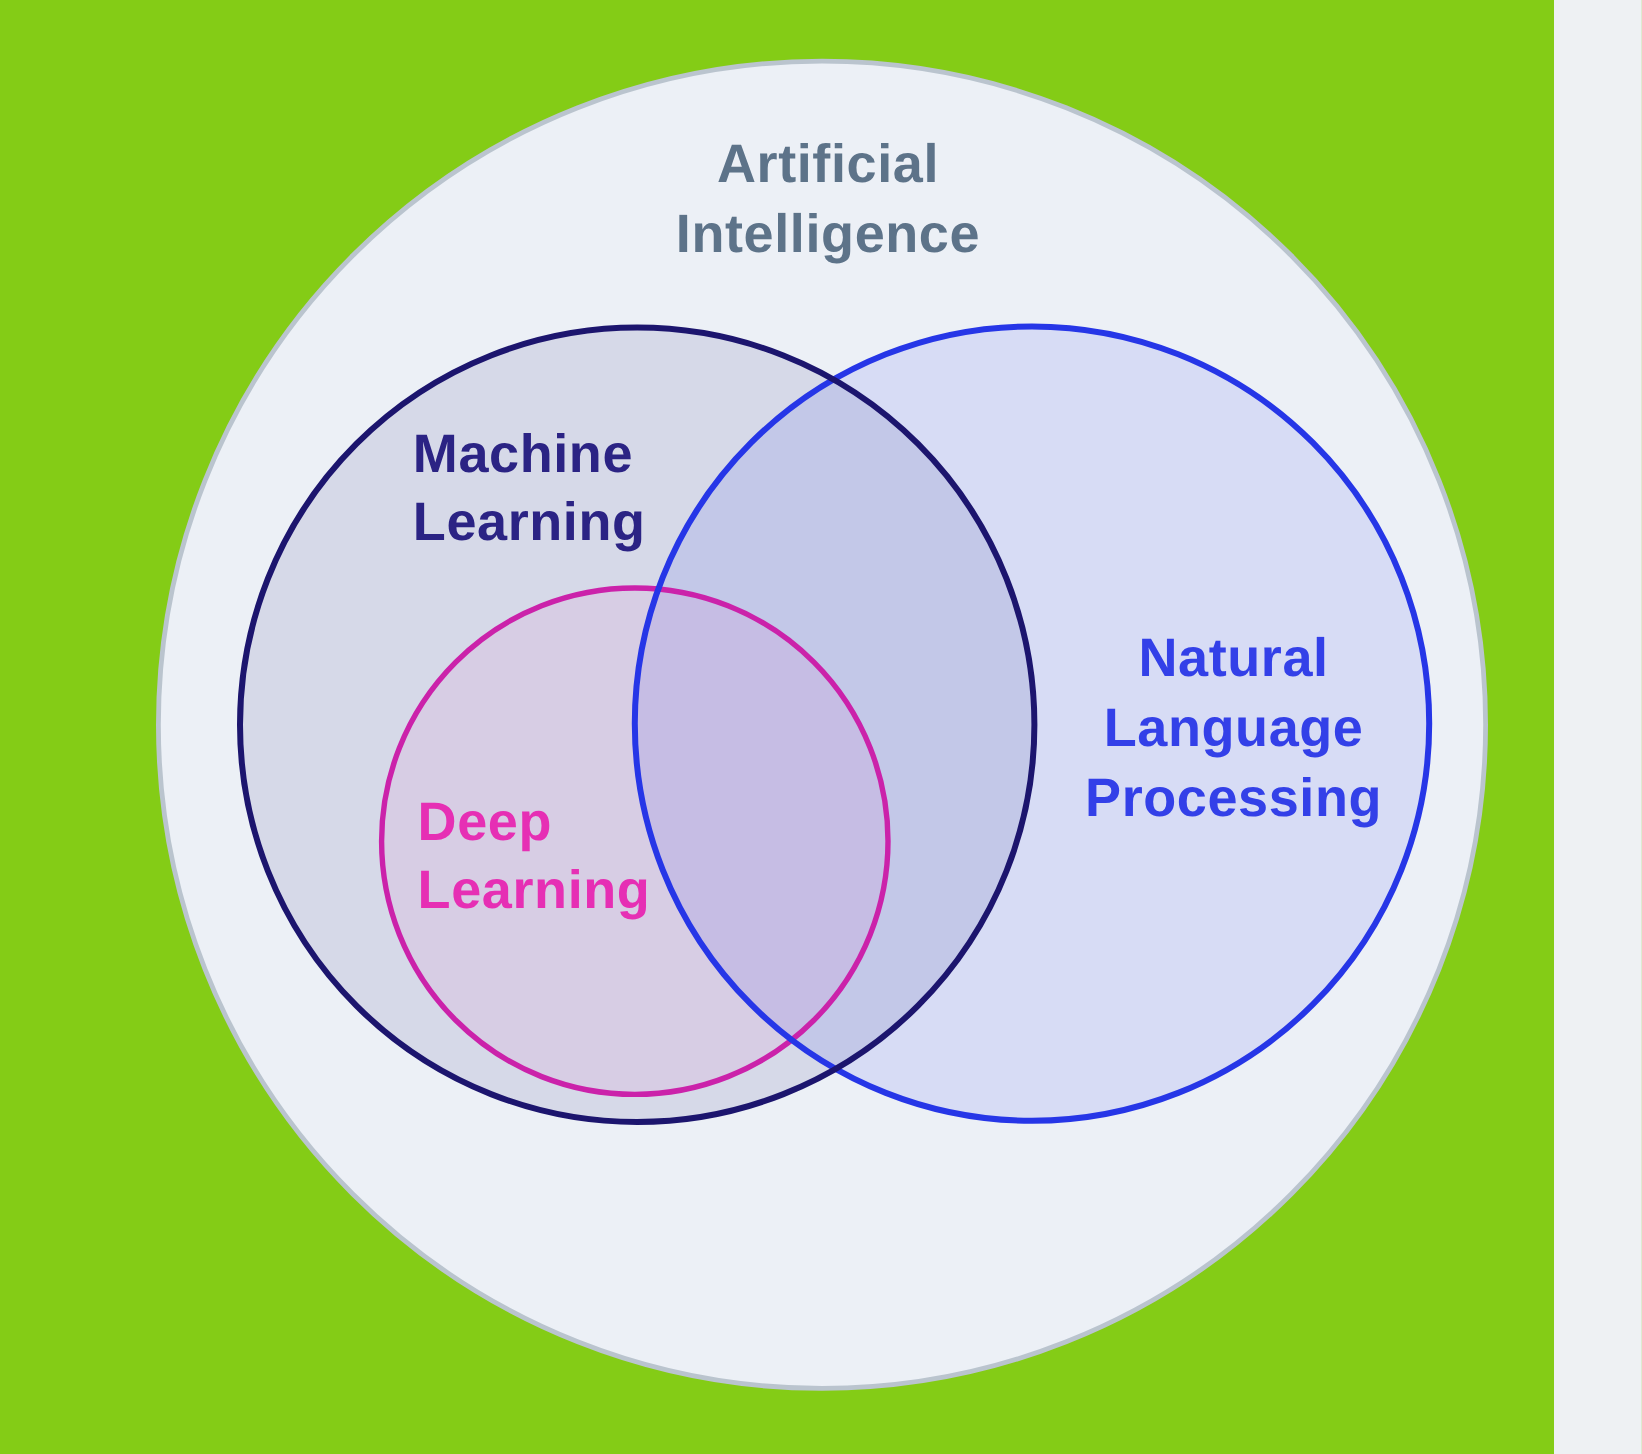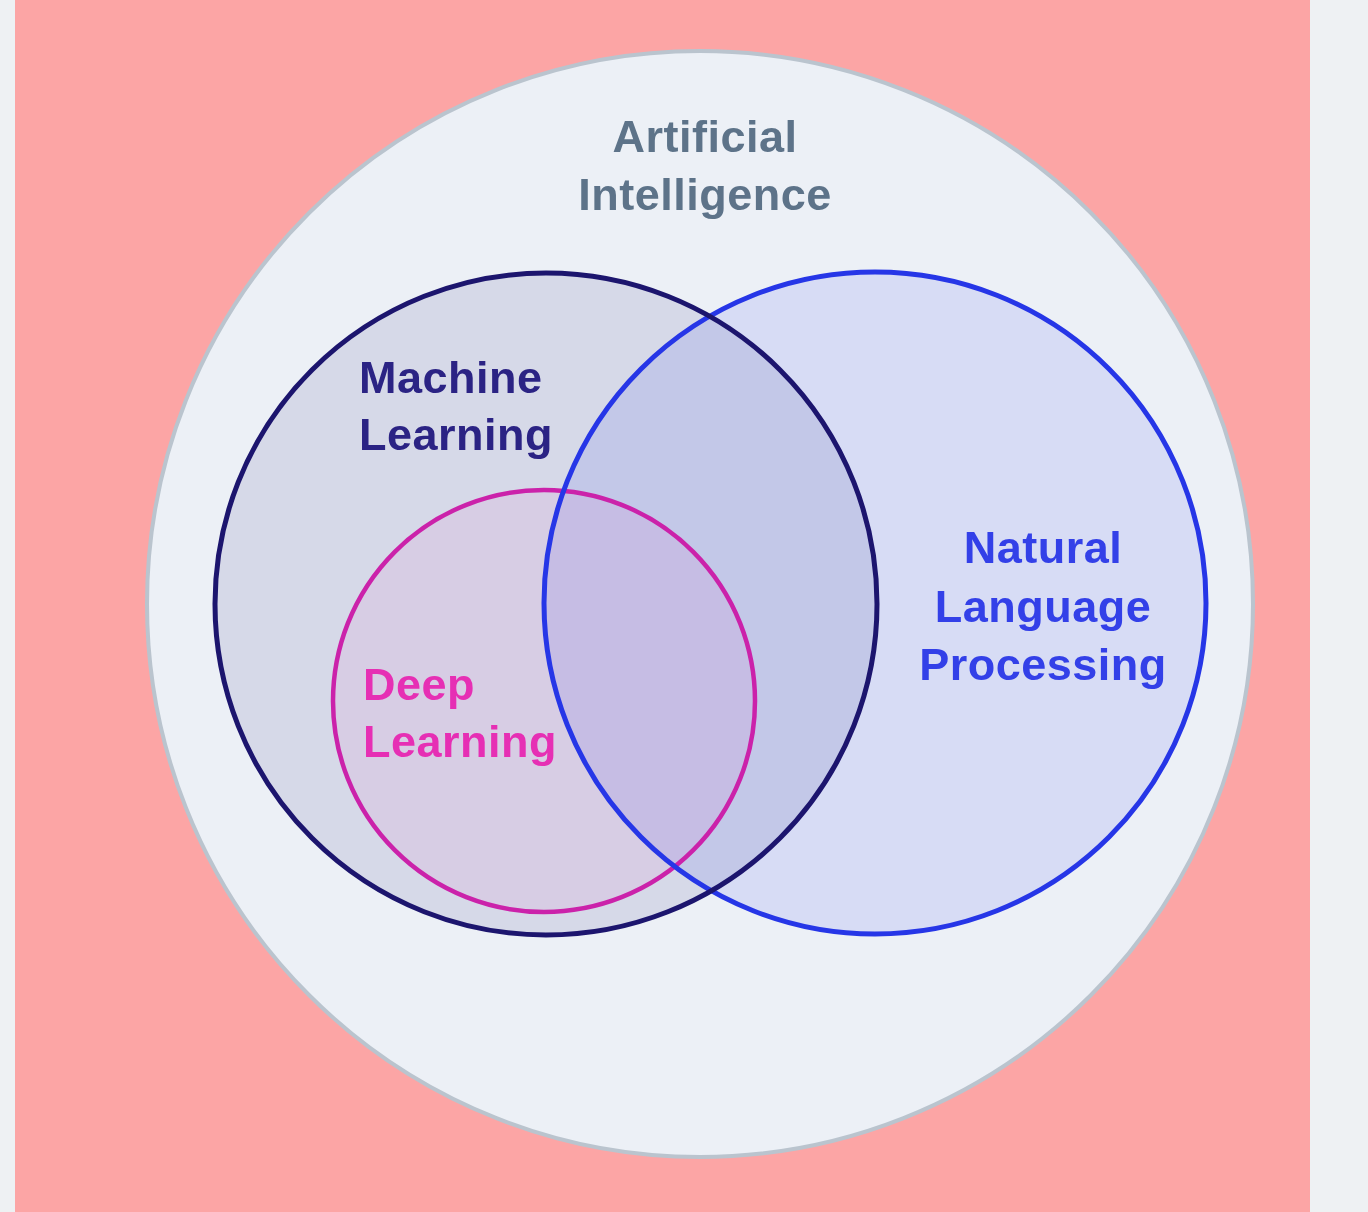--- a/index.html
+++ b/index.html
@@ -4,24 +4,23 @@
 <style>
   html, body {
     margin: 0;
     padding: 0;
     background: #eef1f3;
   }
   .stage {
     position: relative;
     width: 1295px;
     height: 1212px;
-    background: #fca5a5;
+    background: #84cc16;
     overflow: hidden;
     font-family: "Liberation Sans", sans-serif;
-    margin-left: 15px;
   }
   .venn-svg {
     position: absolute;
     inset: 0;
     display: block;
   }
   .venn-label {
     font-family: "Liberation Sans", sans-serif;
     font-weight: 700;
     font-size: 45px;

